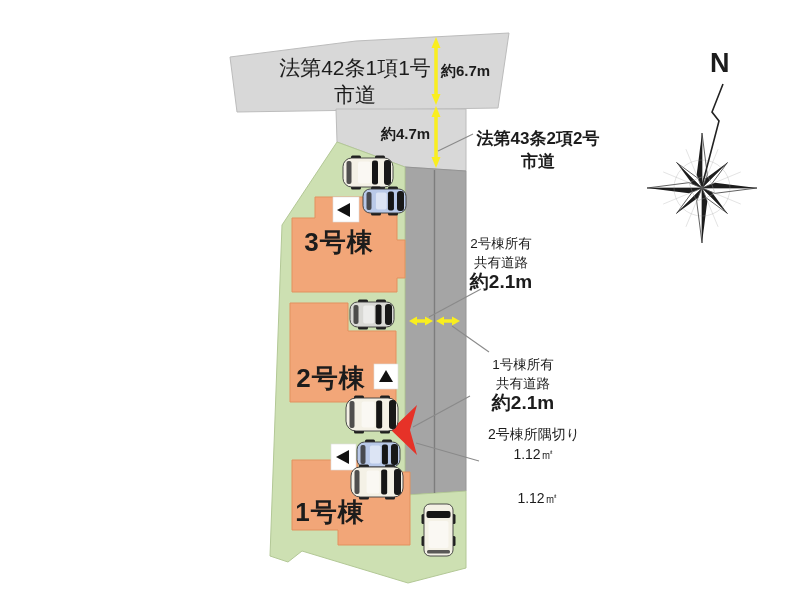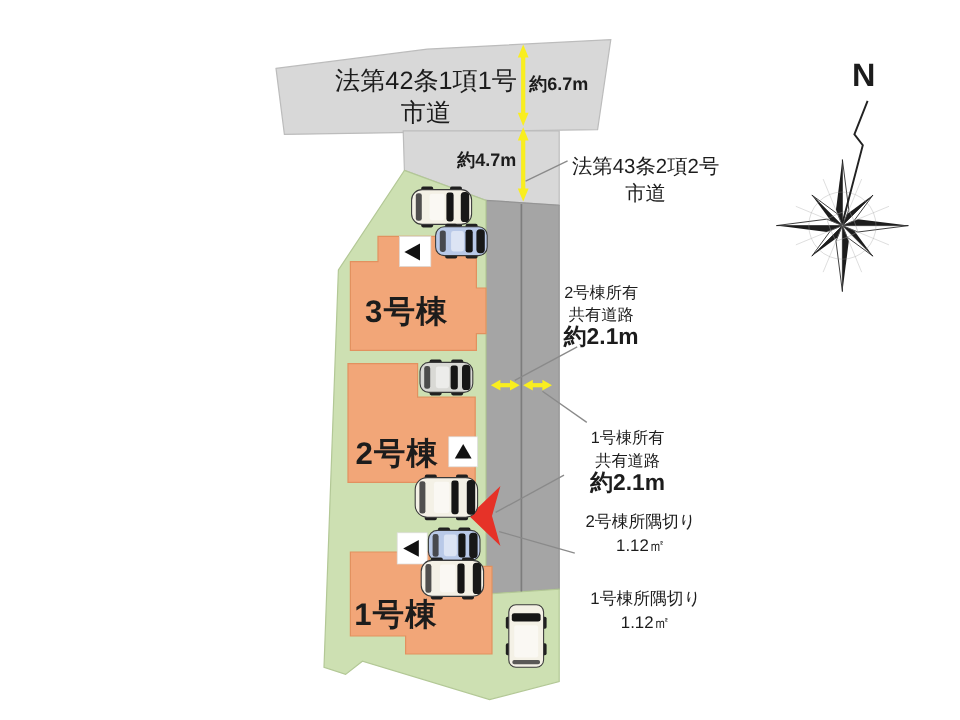--- a/index.html
+++ b/index.html
@@ -15,33 +15,33 @@
   .bld{fill:var(--building-salmon,#f2a678);stroke:#e2915f;stroke-width:1;}
   .notch{fill:#ffffff;stroke:#dcdcdc;stroke-width:0.6;}
   .tri{fill:#111;}
   .yl{stroke:var(--accent-yellow,#f9ee1f);stroke-width:3.5;}
   .yf{fill:var(--accent-yellow,#f9ee1f);}
   .leader{stroke:#8a8a8a;stroke-width:1.1;fill:none;}
   .redf{fill:var(--arrow-red,#e63228);}
   .divider{stroke:#7d7d7d;stroke-width:1.4;}
   
   .top-road{left:250px;top:54px;width:210px;font-size:21px;font-weight:400;line-height:27px;}
-  .side-road{left:468px;top:127px;width:140px;font-size:17px;font-weight:400;line-height:23px;}
+  .side-road{left:468px;top:127px;width:140px;font-size:17px;font-weight:700;line-height:23px;}
   .dim{font-size:15px;font-weight:700;}
   .dim67{left:441px;top:61px;}
   .dim47{left:381px;top:124px;}
   .shared{font-size:13.5px;line-height:19px;}
   .shared .w{font-weight:700;font-size:19px;}
   .shared2{left:454px;top:234px;width:94px;}
   .shared1{left:476px;top:316px;width:94px;margin-top:39px;}
   .corner{font-size:14px;line-height:20px;margin-top:36px;}
   .corner2{left:468px;top:388px;width:132px;}
   .corner1{left:472px;top:452px;width:132px;}
   .bname{width:96px;font-size:26px;font-weight:700;letter-spacing:1px;}
-  .b3{left:291px;top:243px;} .b2{left:283px;top:346px;margin-top:16px;} .b1{left:282px;top:496px;}
+  .b3{left:291px;top:226px;} .b2{left:283px;top:346px;margin-top:16px;} .b1{left:282px;top:496px;}
   .north{left:710px;top:46px;font-size:27px;font-weight:700;}
   .watermark{left:284px;top:276px;font-size:42px;font-weight:700;letter-spacing:2px;
              color:rgba(165,165,165,0.40);-webkit-text-stroke:1.6px rgba(150,150,150,0.85);}
 </style>
 </head>
 <body>
 
 <div class="canvas">
 
   <svg width="800" height="600" viewBox="0 0 800 600">
@@ -222,21 +222,20 @@
     <div>1号棟所有</div>
     <div>共有道路</div>
     <div class="w">約2.1m</div>
   </div>
 
   <div class="lbl corner corner2">
     <div>2号棟所隅切り</div>
     <div>1.12㎡</div>
   </div>
   <div class="lbl corner corner1">
-    <div>1号棟所隅切り</div>
     <div>1.12㎡</div>
   </div>
 
   <div class="lbl bname b3">3号棟</div>
   <div class="lbl bname b2">2号棟</div>
   <div class="lbl bname b1">1号棟</div>
 
   <div class="lbl north">N</div>
 </div>
 

